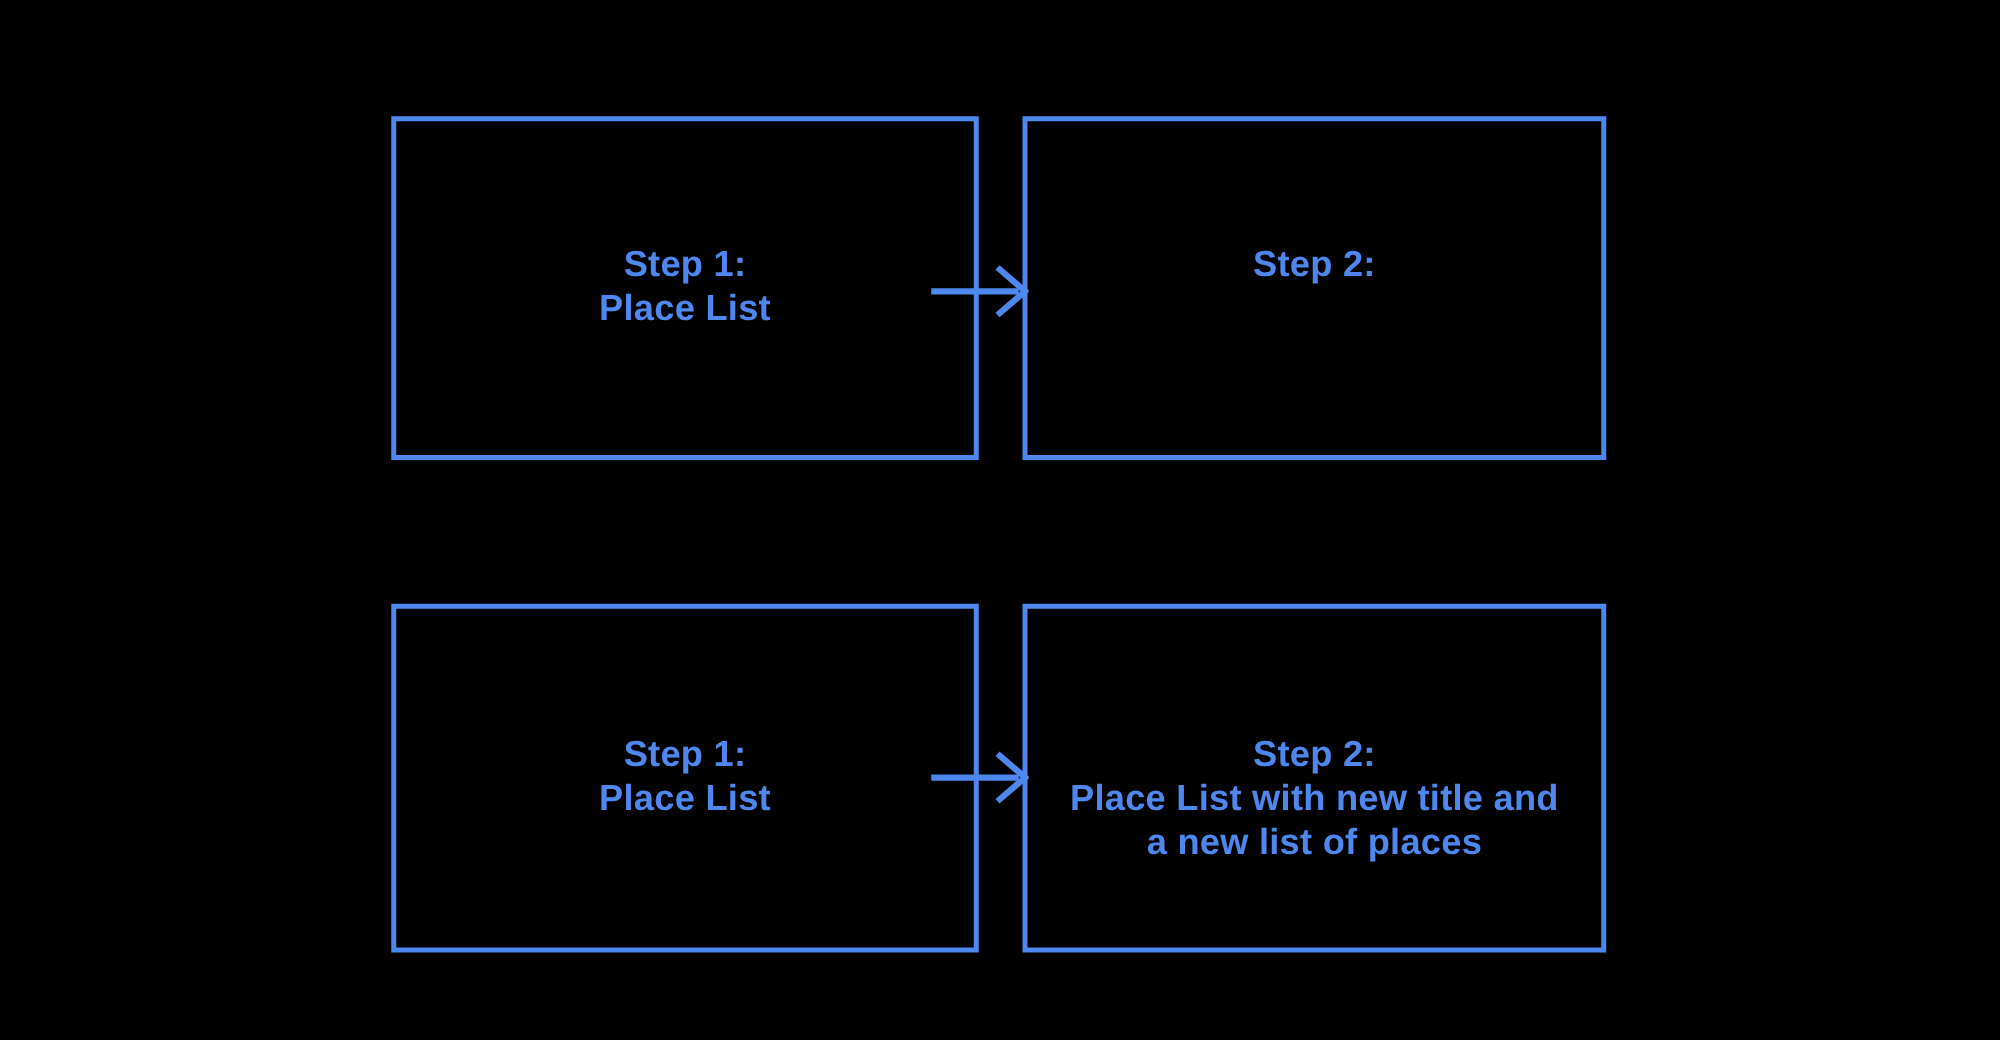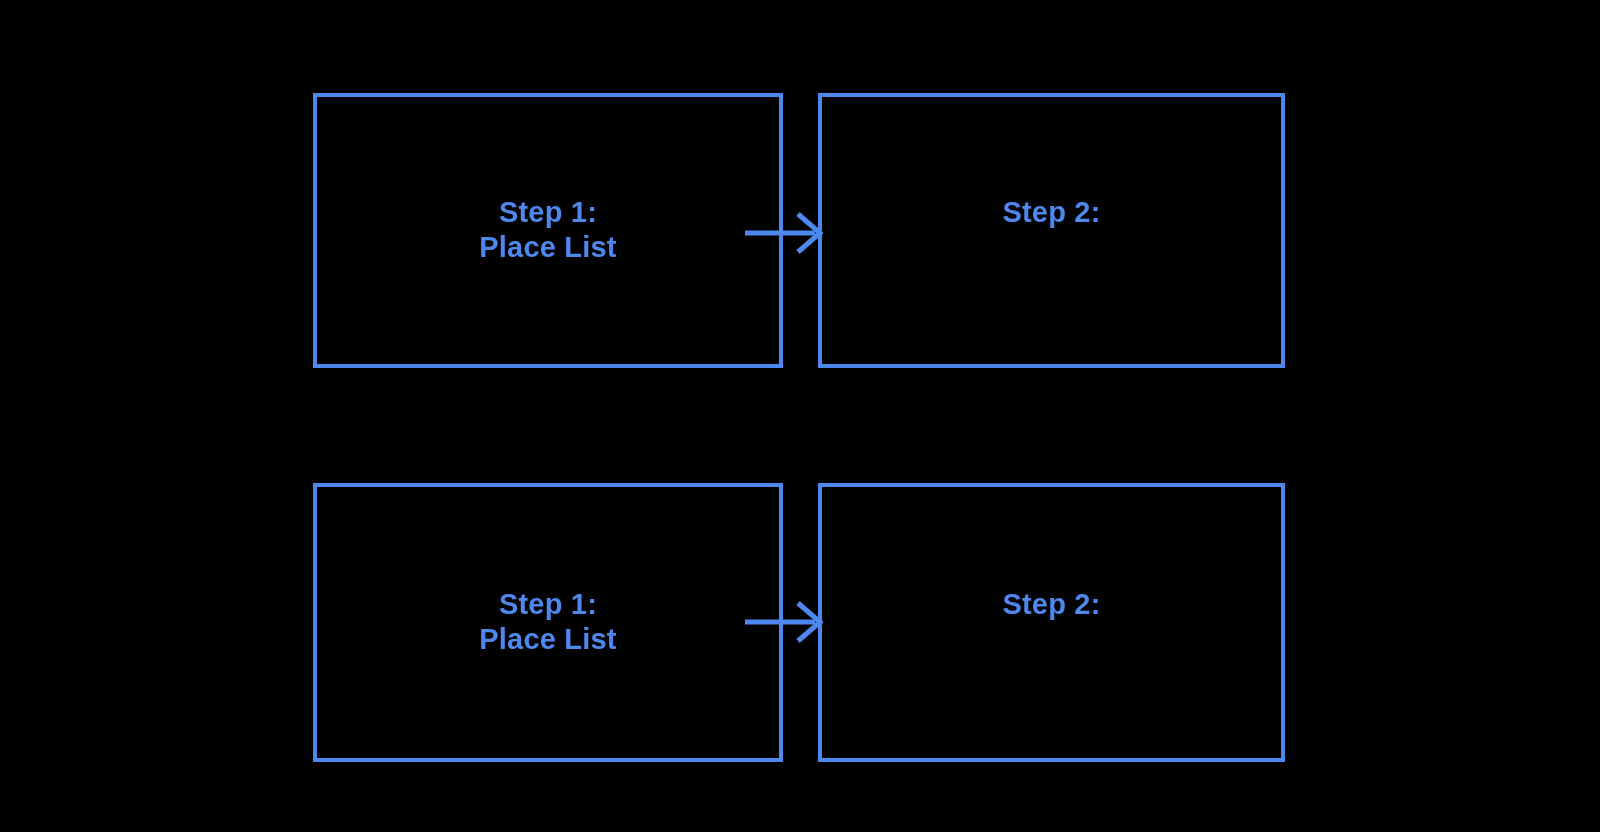--- a/index.html
+++ b/index.html
@@ -82,16 +82,18 @@
   </div>
 
   <svg class="flow-arrow arrow-row2" viewBox="0 0 80 44">
     <line x1="2" y1="22" x2="72" y2="22" stroke="currentColor" stroke-width="5"></line>
     <polyline points="55,3 77,22 55,41" fill="none" stroke="currentColor" stroke-width="5"></polyline>
   </svg>
 
   <div class="flow-box box-r2c2">
     <div class="box-text">
       <div>Step 2:</div>
+      <div>Place List with new title and</div>
+      <div>a new list of places</div>
     </div>
   </div>
 
 </div>
 
 </body></html>

